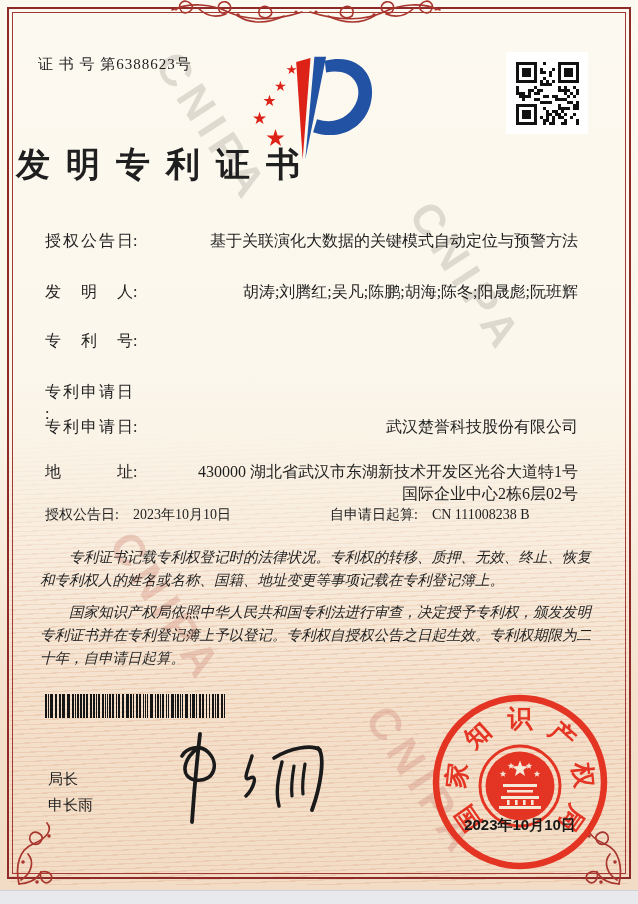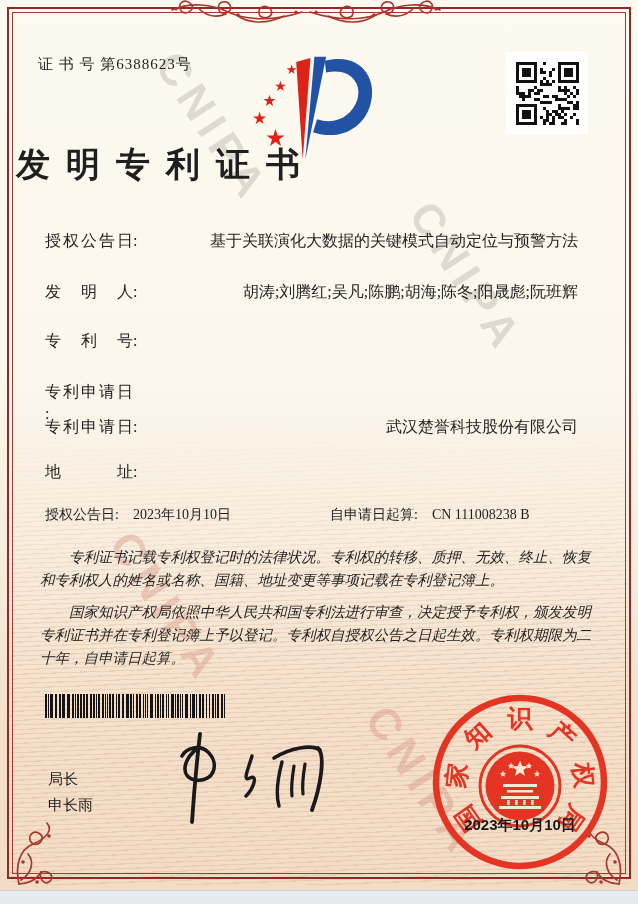--- a/index.html
+++ b/index.html
@@ -300,20 +300,24 @@
         <div class="row" style="top: 416px;">
           <span class="lab">专利申请日</span>
           <span class="colon">:</span>
           <div class="val">
             <div>武汉楚誉科技股份有限公司</div>
           </div>
         </div>
         <div class="row" style="top: 461px;">
           <span class="lab">地址</span>
           <span class="colon">:</span>
+          <div class="val">
+            <div>430000 湖北省武汉市东湖新技术开发区光谷大道特1号</div>
+            <div>国际企业中心2栋6层02号</div>
+          </div>
         </div>
       </div>
 
     <div class="grant-row">
       <span>授权公告日</span><span>:</span><span class="gv">2023年10月10日</span>
       <span class="g2">
         <span>自申请日起算</span><span>:</span><span class="gv">CN 111008238 B</span>
       </span>
     </div>
 

